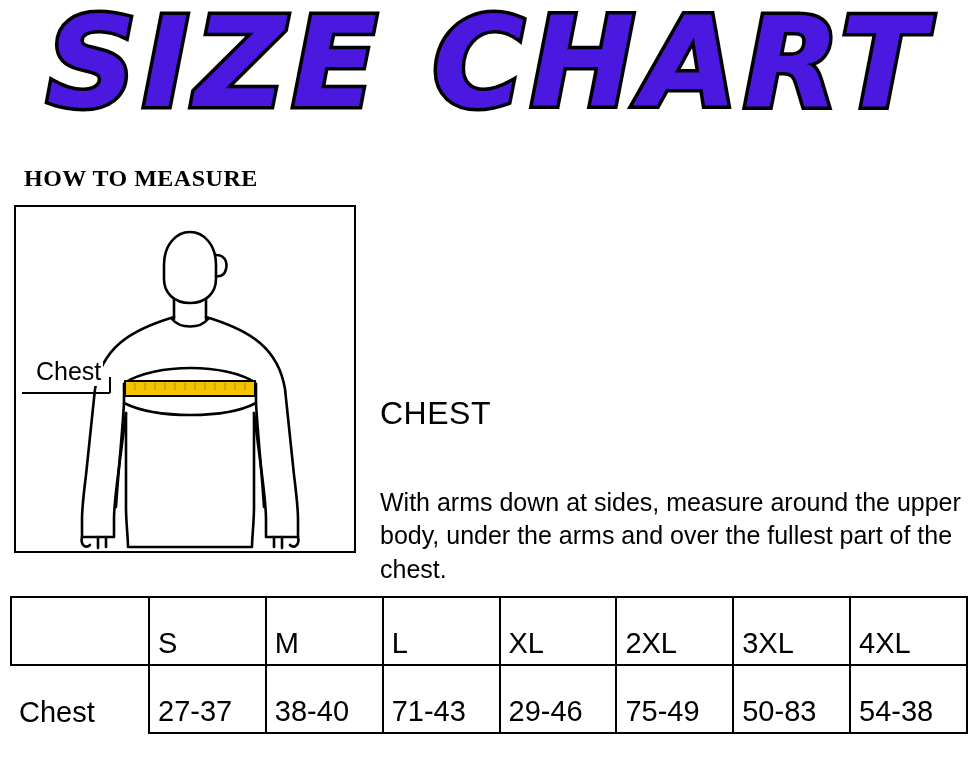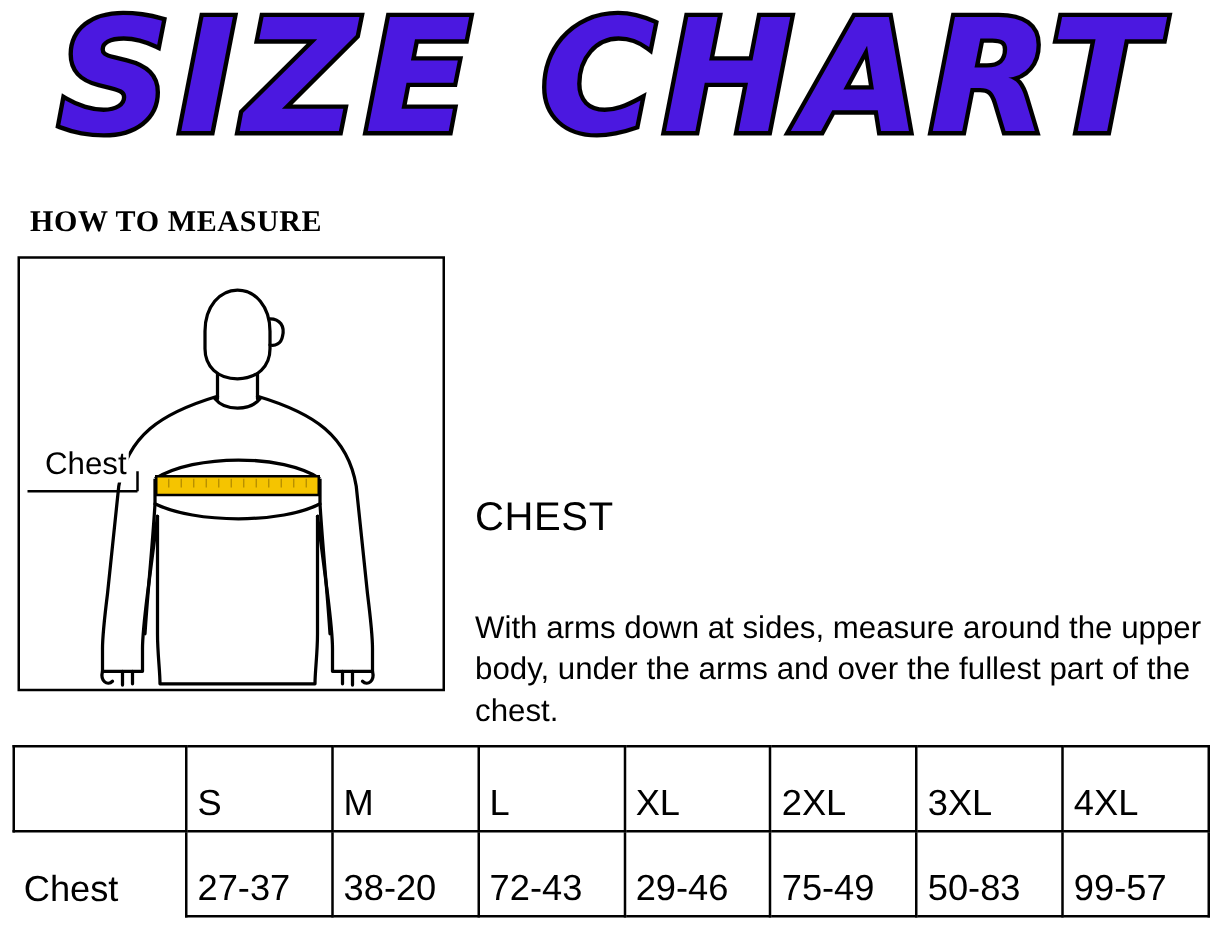--- a/index.html
+++ b/index.html
@@ -193,21 +193,21 @@
     <td>M</td>
     <td>L</td>
     <td>XL</td>
     <td>2XL</td>
     <td>3XL</td>
     <td>4XL</td>
   </tr>
   <tr>
     <td class="col-first rowlabel-corner">Chest</td>
     <td>27-37</td>
-    <td>38-20</td>
-    <td>72-43</td>
+    <td>38-40</td>
+    <td>71-43</td>
     <td>29-46</td>
     <td>75-49</td>
     <td>50-83</td>
-    <td>99-57</td>
+    <td>54-38</td>
   </tr>
 </tbody>
   </table>
 
 </body></html>

